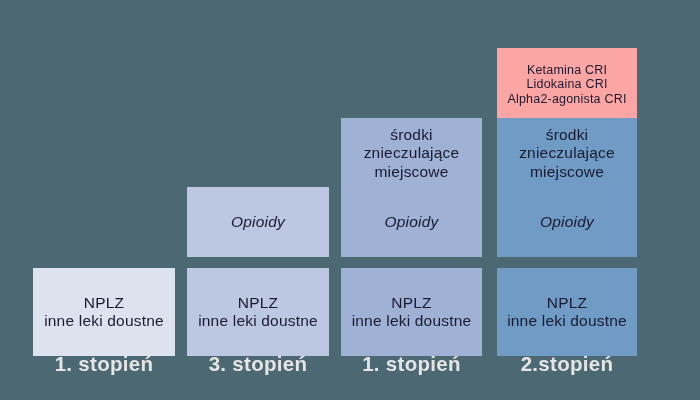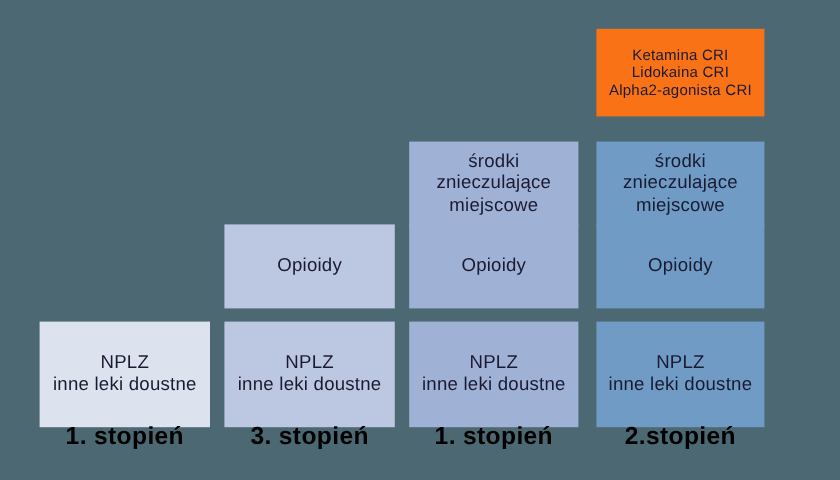--- a/index.html
+++ b/index.html
@@ -14,27 +14,27 @@
   .col4{left:497px;width:140px;}
   .box{
     position:absolute;left:0;right:0;
     display:flex;align-items:center;justify-content:center;
     text-align:center;white-space:pre-line;
     color:#1a1a30;font-size:15.5px;line-height:1.17;font-weight:500;
     letter-spacing:0.2px;
   }
   .r0{top:24px;height:73px;}
   .r1{top:106px;height:71px;margin-top:12px;}
-  .r2{top:187px;height:70px;}
+  .r2{top:187px;height:70px;font-style:italic;}
   .r3{top:268px;height:88px;}
   .small{font-size:12.5px;line-height:1.14;}
   .step-label{
     position:absolute;top:352px;left:-8px;right:-8px;
     text-align:center;font-weight:800;font-size:20.5px;
-    color:#000000;letter-spacing:0.3px;
+    color:#e5e5e5;letter-spacing:0.3px;
   }
 </style>
 </head>
 <body>
 
 <div class="stage" style="background-color: rgb(76, 105, 115);">
 
   <div class="col col1">
     <div class="box r3" style="background-color: rgb(221, 226, 239);">NPLZ
 inne leki doustne</div>
@@ -52,21 +52,21 @@
     <div class="box r1" style="background-color: rgb(159, 177, 213);">środki
 znieczulające
 miejscowe</div>
     <div class="box r2" style="background-color: rgb(159, 177, 213);">Opioidy</div>
     <div class="box r3" style="background-color: rgb(159, 177, 213);">NPLZ
 inne leki doustne</div>
     <div class="step-label">1. stopień</div>
   </div>
 
   <div class="col col4">
-    <div class="box r0 small" style="background-color: #f97316;">Ketamina CRI
+    <div class="box r0 small" style="background-color: #fca5a5; margin-top: 24px;">Ketamina CRI
 Lidokaina CRI
 Alpha2-agonista CRI</div>
     <div class="box r1" style="background-color: rgb(111, 155, 197);">środki
 znieczulające
 miejscowe</div>
     <div class="box r2" style="background-color: rgb(111, 155, 197);">Opioidy</div>
     <div class="box r3" style="background-color: rgb(111, 155, 197);">NPLZ
 inne leki doustne</div>
     <div class="step-label">2.stopień</div>
   </div>

